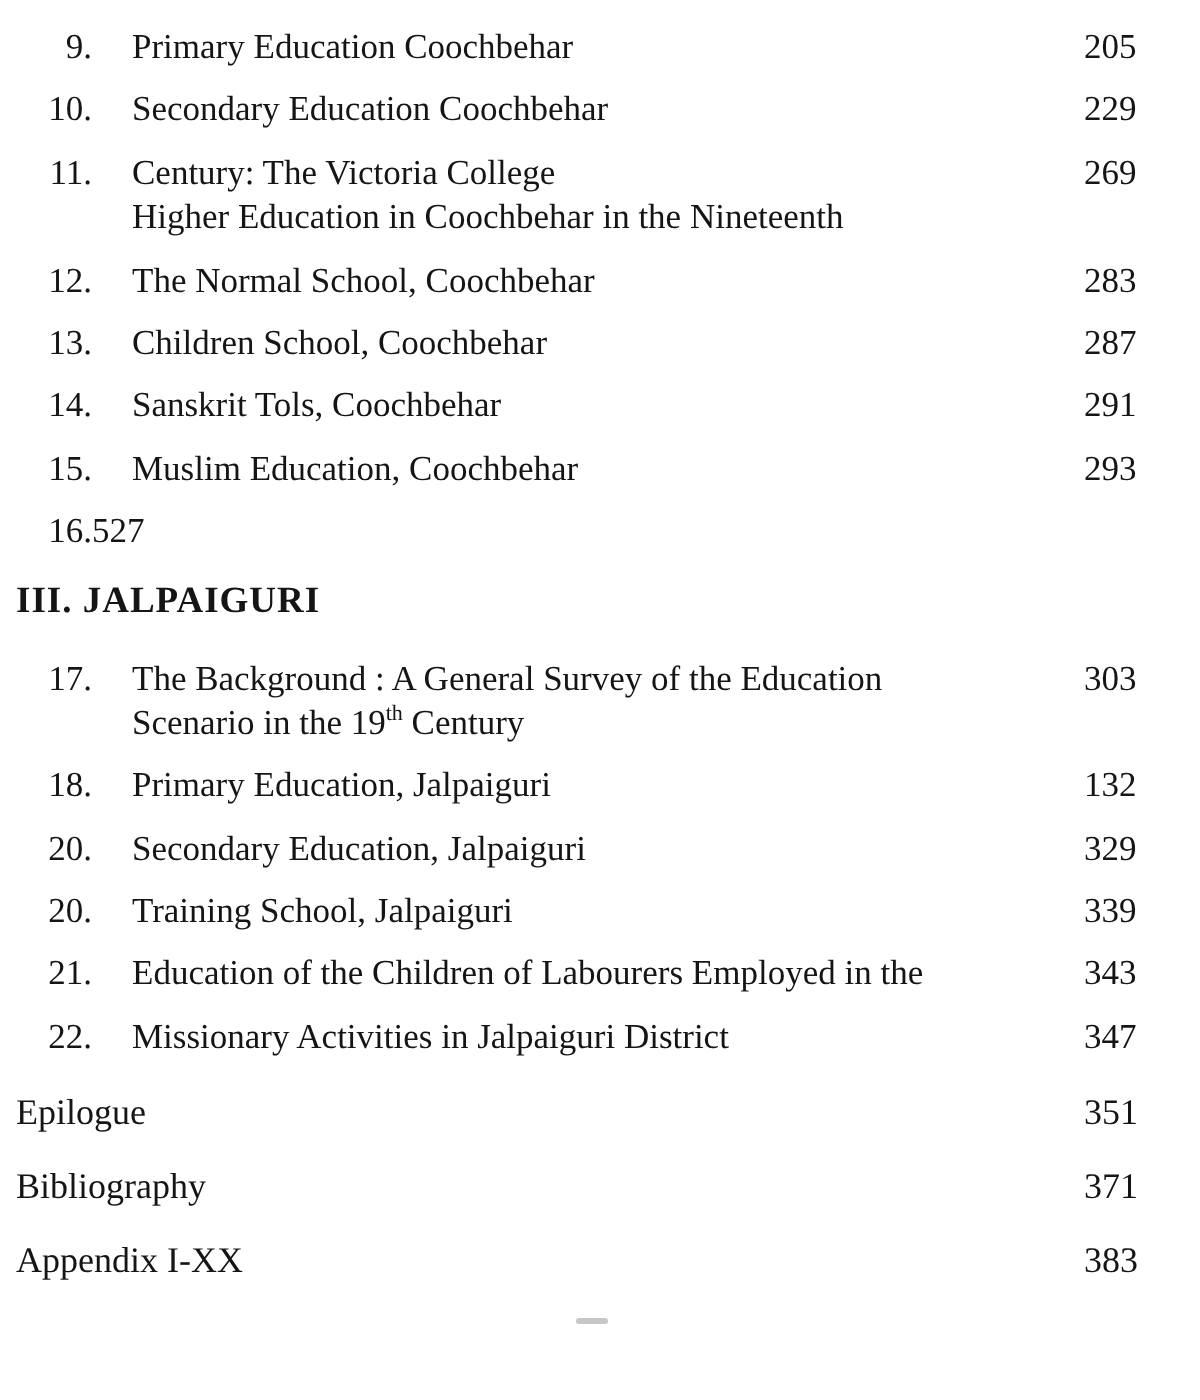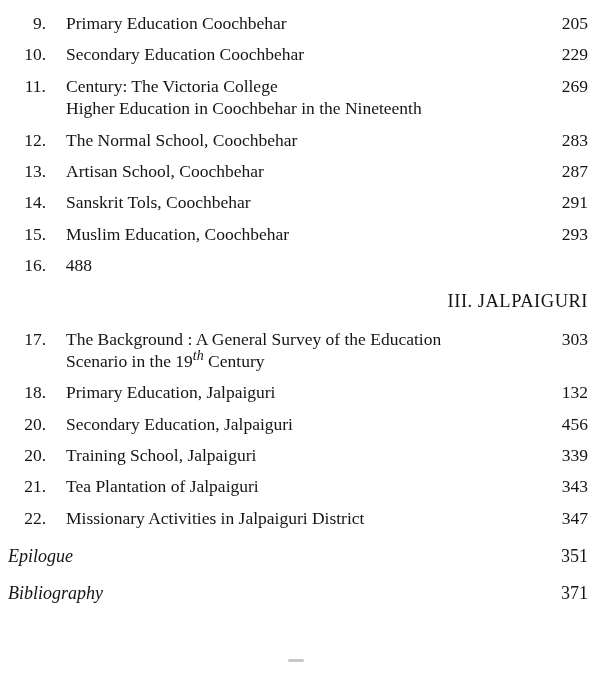--- a/index.html
+++ b/index.html
@@ -32,47 +32,45 @@
     flex: 0 0 38px;
     text-align: right;
   }
   .title {
     flex: 1;
     padding-left: 20px;
     padding-right: 8px;
   }
   .pageno {
     flex: 0 0 46px;
-    text-align: right;
+    text-align: left;
   }
   sup {
-    font-size: 14px;
+    font-size: 11px;
     line-height: 0;
-    font-style: italic;
   }
   .heading {
-    text-align: right;
-    font-weight: normal;
+    text-align: left;
+    font-weight: bold;
     font-size: 18.5px;
     margin: 14px 0 16px 0;
     letter-spacing: 0.5px;
   }
   .backmatter {
     margin-top: 16px;
   }
   .bm {
     font-size: 18px;
     margin-bottom: 14px;
   }
   .bm-text {
     flex: 1;
     padding-right: 8px;
   }
   .italic {
-    font-style: italic;
     text-align: center;
   }
   .roman {
     font-style: normal;
   }
   .artifact {
     position: absolute;
     left: 288px;
     bottom: 38px;
     width: 16px;
@@ -116,21 +114,21 @@
     <div class="num">12.</div>
     <div class="title">
       <div>The Normal School, Coochbehar</div>
     </div>
     <div class="pageno">283</div>
   </div>
 
   <div class="row">
     <div class="num">13.</div>
     <div class="title">
-      <div>Artisan School, Coochbehar</div>
+      <div>Children School, Coochbehar</div>
     </div>
     <div class="pageno">287</div>
   </div>
 
   <div class="row">
     <div class="num">14.</div>
     <div class="title">
       <div>Sanskrit Tols, Coochbehar</div>
     </div>
     <div class="pageno">291</div>
@@ -139,21 +137,21 @@
   <div class="row">
     <div class="num">15.</div>
     <div class="title">
       <div>Muslim Education, Coochbehar</div>
     </div>
     <div class="pageno">293</div>
   </div>
 
   <div class="row">
     <div class="num">16.</div>
-    <div class="pageno">488</div>
+    <div class="pageno">527</div>
   </div>
 
   <div class="heading">III. JALPAIGURI</div>
 
   <div class="row">
     <div class="num">17.</div>
     <div class="title">
       <div>The Background : A General Survey of the Education</div>
       <div><span>Scenario in the 19</span><sup>th</sup><span> Century</span></div>
     </div>
@@ -166,35 +164,35 @@
       <div>Primary Education, Jalpaiguri</div>
     </div>
     <div class="pageno">132</div>
   </div>
 
   <div class="row">
     <div class="num">20.</div>
     <div class="title">
       <div>Secondary Education, Jalpaiguri</div>
     </div>
-    <div class="pageno">456</div>
+    <div class="pageno">329</div>
   </div>
 
   <div class="row">
     <div class="num">20.</div>
     <div class="title">
       <div>Training School, Jalpaiguri</div>
     </div>
     <div class="pageno">339</div>
   </div>
 
   <div class="row">
     <div class="num">21.</div>
     <div class="title">
-      <div>Tea Plantation of Jalpaiguri</div>
+      <div>Education of the Children of Labourers Employed in the</div>
     </div>
     <div class="pageno">343</div>
   </div>
 
   <div class="row">
     <div class="num">22.</div>
     <div class="title">
       <div>Missionary Activities in Jalpaiguri District</div>
     </div>
     <div class="pageno">347</div>
@@ -209,18 +207,24 @@
       <div class="pageno">351</div>
     </div>
 
     <div class="row bm">
       <div class="bm-text">
         <span class="italic">Bibliography</span>
       </div>
       <div class="pageno">371</div>
     </div>
 
+    <div class="row bm">
+      <div class="bm-text">
+        <span class="italic">Appendix</span><span class="roman"> I-XX</span>
+      </div>
+      <div class="pageno">383</div>
+    </div>
 
   </div>
 
   <div class="artifact"></div>
 
 </div>
 
 </body></html>

